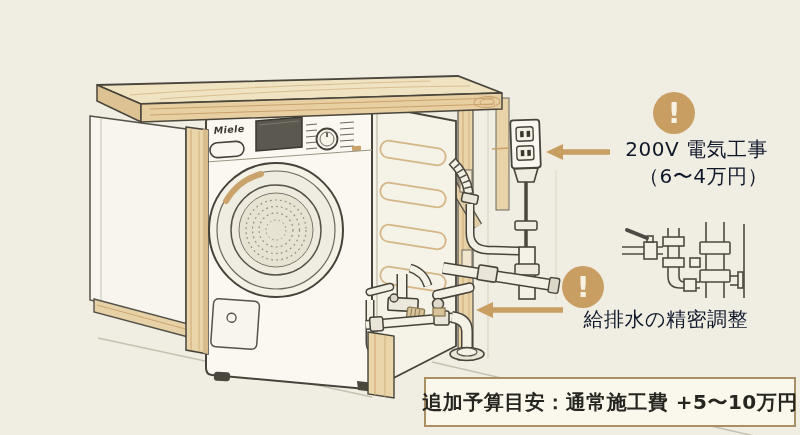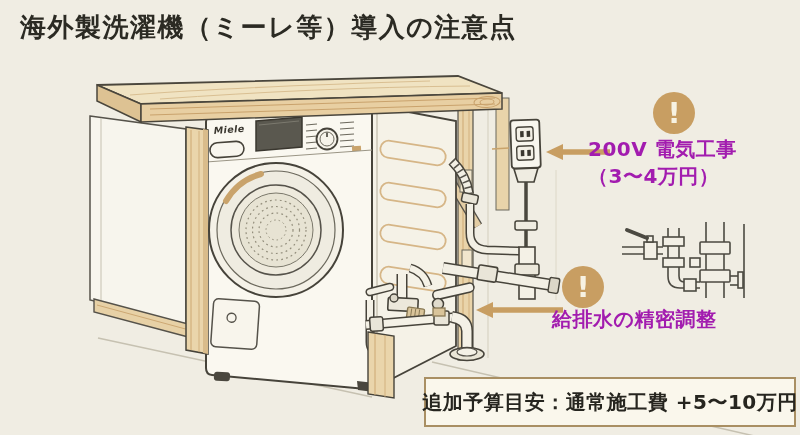--- a/index.html
+++ b/index.html
@@ -8,21 +8,21 @@
     --box-background:#faf7ec; --box-border:#a98f63;
   }
   *{margin:0;padding:0;box-sizing:border-box;}
   body{width:800px;height:435px;overflow:hidden;font-family:"DejaVu Sans","Liberation Sans",sans-serif;}
   .canvas{position:relative;width:800px;height:435px;background:var(--background);overflow:hidden;}
   .title{position:absolute;left:20px;top:10px;font-size:26px;font-weight:800;color:var(--ink);letter-spacing:1.5px;white-space:nowrap;}
   .scene{position:absolute;left:0;top:0;}
   .excl-icon{position:absolute;width:42px;height:42px;border-radius:50%;background:var(--accent);
     color:#f7f2e2;font-size:29px;font-weight:800;display:flex;align-items:center;justify-content:center;line-height:1;}
   .arrow{position:absolute;}
-  .anno{position:absolute;text-align:left;font-weight:700;color:#a21caf;font-size:20px;line-height:27px;letter-spacing:0.5px;}
+  .anno{position:absolute;text-align:right;font-weight:400;color:#0f172a;font-size:20px;line-height:27px;letter-spacing:0.5px;}
   .pipes-icon{position:absolute;left:616px;top:220px;}
   .budget-box{position:absolute;left:424px;top:377px;width:372px;height:50px;background:var(--box-background);
     border:2px solid var(--box-border);display:flex;align-items:center;justify-content:center;
     font-size:20px;font-weight:800;color:#26251f;letter-spacing:0.5px;white-space:nowrap;}
 </style>
 </head>
 <body>
 
 <div class="canvas">
 
@@ -185,31 +185,30 @@
       <path d="M141,104 L502,93 L502,109 L141,122 Z" fill="#e8cfa2" stroke="#4a463c" stroke-width="1.5"></path>
       <path d="M150,109 L495,98" stroke="#c9a26c" stroke-width="1" fill="none"></path>
       <path d="M150,115 L495,104" stroke="#c9a26c" stroke-width="1" fill="none"></path>
       <ellipse cx="487" cy="102" rx="13" ry="5.5" fill="none" stroke="#c9a26c" stroke-width="1" transform="rotate(-3 487 102)"></ellipse>
       <ellipse cx="487" cy="102" rx="7" ry="3" fill="none" stroke="#c9a26c" stroke-width="1" transform="rotate(-3 487 102)"></ellipse>
     </g>
 
     <path d="M492,149 L509,148" stroke="#c9a36b" stroke-width="1.5" fill="none"></path>
   </svg>
 
-  <h1 class="title">海外製洗濯機（ミーレ等）導入の注意点</h1>
 
   <div class="excl-icon" style="left:653px;top:92px;">
     <span>!</span>
   </div>
   <svg class="arrow" style="left:546px;top:143px;" width="64" height="18" viewBox="0 0 64 18">
     <path d="M0,9 L17,1 L17,6.2 L64,6.2 L64,11.8 L17,11.8 L17,17 Z" fill="#c89e62"></path>
   </svg>
   <div class="anno" style="left:588px;top:136px;width:180px;">
     <div>200V 電気工事</div>
-    <div>（3〜4万円）</div>
+    <div>（6〜4万円）</div>
   </div>
 
   <svg class="pipes-icon" width="136" height="84" viewBox="0 0 136 84" fill="none" stroke="#4c4a42" stroke-width="1.6">
     <line x1="128" y1="4" x2="128" y2="78"></line>
     <line x1="90" y1="2" x2="90" y2="78"></line>
       <line x1="108" y1="2" x2="108" y2="78"></line>
     <rect x="84" y="22" width="30" height="12" rx="1" fill="#f2efe5"></rect>
     <rect x="84" y="50" width="30" height="12" rx="1" fill="#f2efe5"></rect>
     <rect x="74" y="38" width="10" height="9" fill="#f2efe5"></rect>
     <line x1="114" y1="56" x2="124" y2="56"></line>

